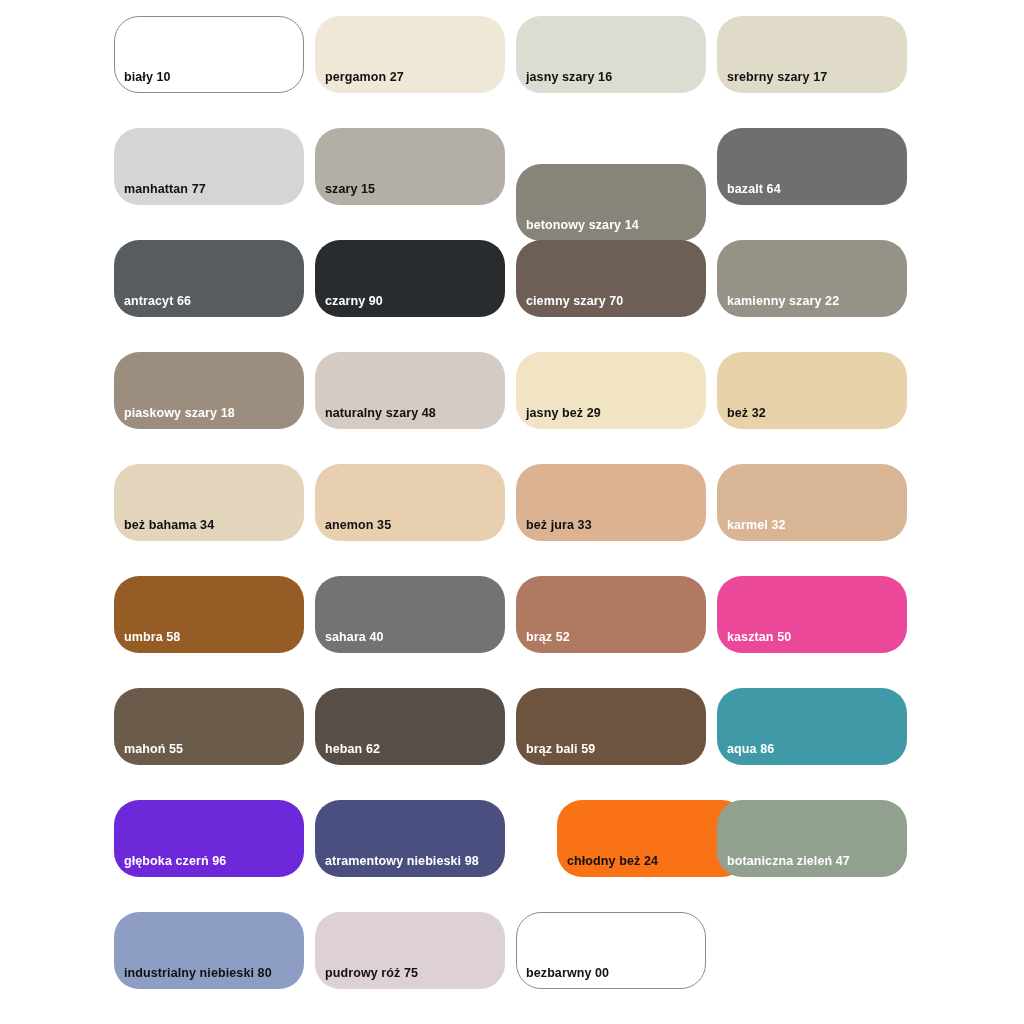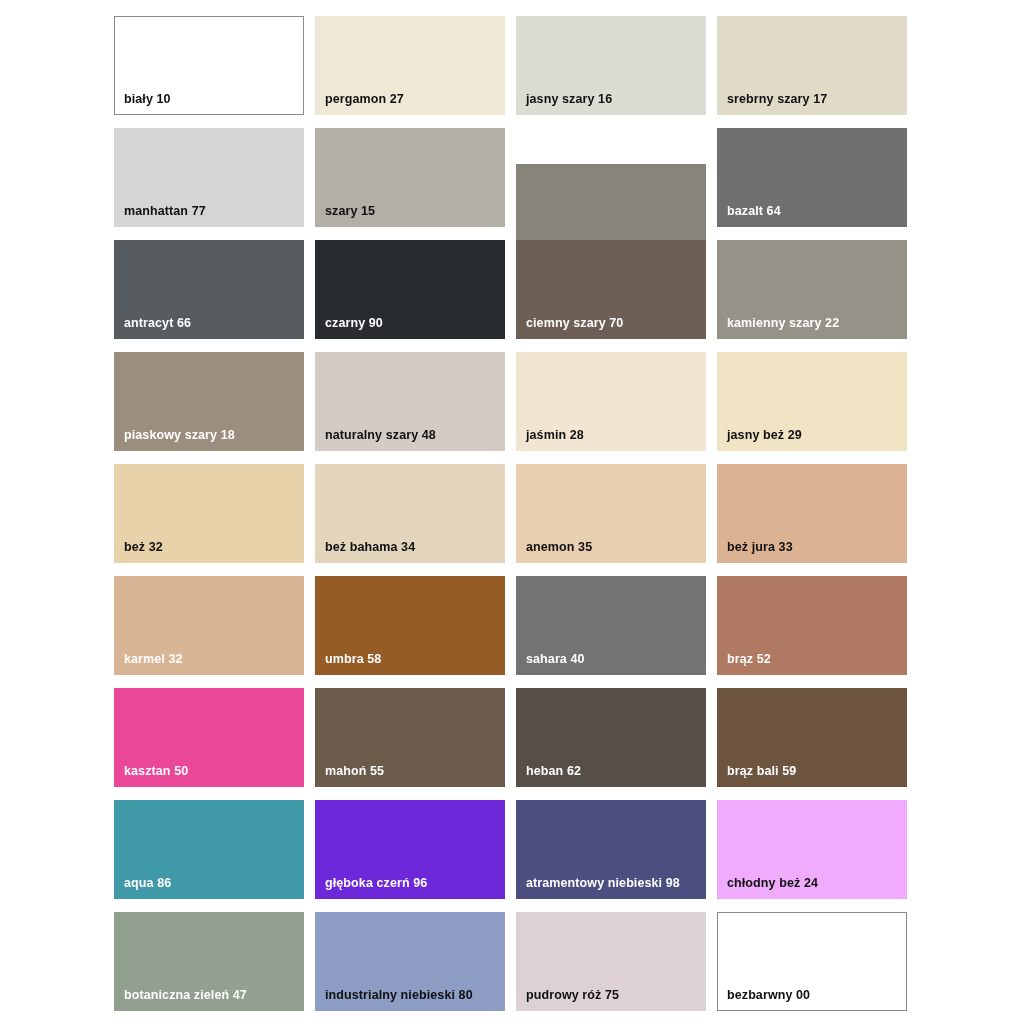--- a/index.html
+++ b/index.html
@@ -25,22 +25,23 @@
     display: grid;
     grid-template-columns: repeat(4, 190px);
     grid-template-rows: repeat(9, 97px);
     column-gap: 11px;
     row-gap: 15px;
   }
   .swatch {
     position: relative;
     box-sizing: border-box;
     width: 190px;
-    height: 99px;
+    height: 77px;
     overflow: hidden;
+    border-radius: 25px;
   }
   .swatch.bordered {
     border: 1px solid #8b8b8b;
   }
   .swatch-label {
     position: absolute;
     left: 10px;
     bottom: 8px;
     font-size: 12.5px;
     font-weight: bold;
@@ -95,23 +96,20 @@
       </div>
       <div class="swatch" style="background: rgb(150, 146, 135);">
         <span class="swatch-label label-light">kamienny szary 22</span>
       </div>
       <div class="swatch" style="background: rgb(155, 142, 126);">
         <span class="swatch-label label-light">piaskowy szary 18</span>
       </div>
       <div class="swatch" style="background: rgb(211, 203, 196);">
         <span class="swatch-label label-dark">naturalny szary 48</span>
       </div>
-      <div class="swatch" style="background: rgb(242, 230, 211);">
-        <span class="swatch-label label-dark">jaśmin 28</span>
-      </div>
       <div class="swatch" style="background: rgb(241, 228, 197);">
         <span class="swatch-label label-dark">jasny beż 29</span>
       </div>
       <div class="swatch" style="background: rgb(232, 210, 169);">
         <span class="swatch-label label-dark">beż 32</span>
       </div>
       <div class="swatch" style="background: rgb(227, 213, 187);">
         <span class="swatch-label label-dark">beż bahama 34</span>
       </div>
       <div class="swatch" style="background: rgb(232, 207, 176);">
@@ -146,21 +144,21 @@
       </div>
       <div class="swatch" style="background: rgb(64, 153, 166);">
         <span class="swatch-label label-light">aqua 86</span>
       </div>
       <div class="swatch" style="background: #6d28d9;">
         <span class="swatch-label label-light">głęboka czerń 96</span>
       </div>
       <div class="swatch" style="background: rgb(74, 79, 128);">
         <span class="swatch-label label-light">atramentowy niebieski 98</span>
       </div>
-      <div class="swatch" style="background: #f0abfc;">
+      <div class="swatch" style="background: #f97316; margin-left: 41px;">
         <span class="swatch-label label-dark">chłodny beż 24</span>
       </div>
       <div class="swatch" style="background: rgb(145, 160, 143);">
         <span class="swatch-label label-light">botaniczna zieleń 47</span>
       </div>
       <div class="swatch" style="background: rgb(141, 157, 196);">
         <span class="swatch-label label-dark">industrialny niebieski 80</span>
       </div>
       <div class="swatch" style="background: rgb(222, 208, 215);">
         <span class="swatch-label label-dark">pudrowy róż 75</span>

